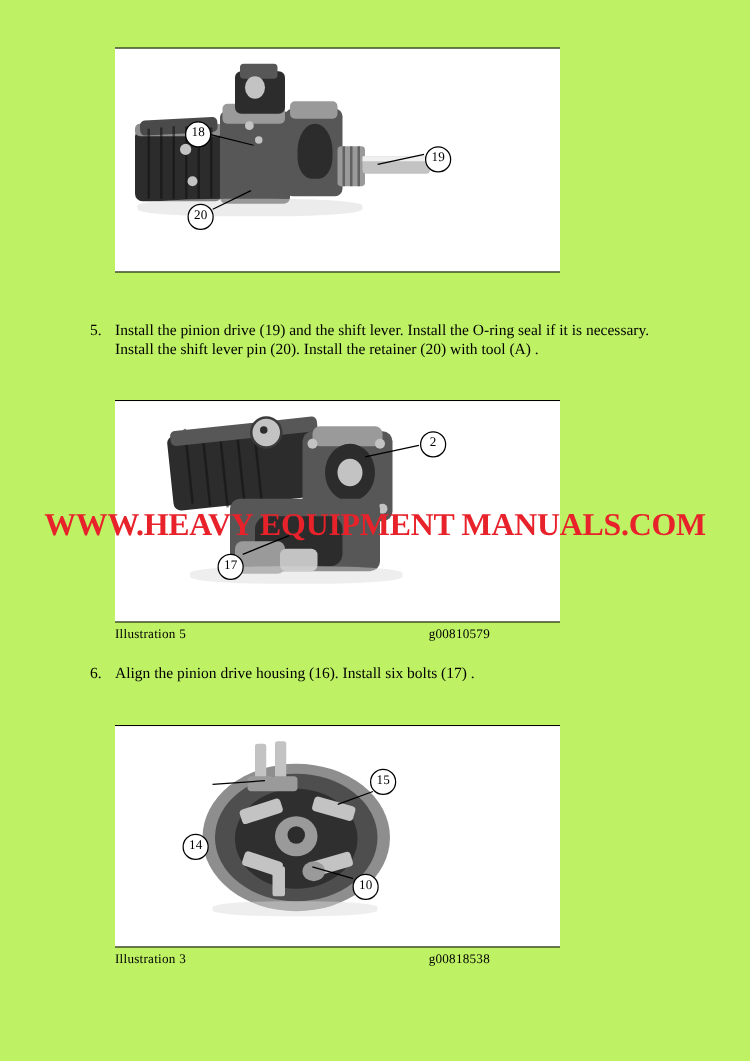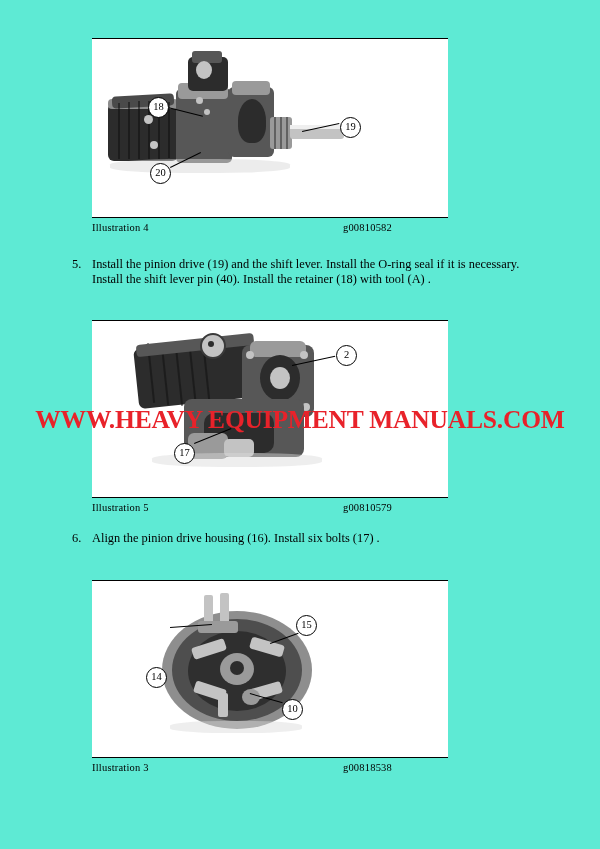--- a/index.html
+++ b/index.html
@@ -12,21 +12,21 @@
     height: 849px;
     position: relative;
     font-family: "Liberation Serif", serif;
     color: #000;
     overflow: hidden;
   }
   .page {
     position: relative;
     width: 600px;
     height: 849px;
-    background: #5eead4;
+    background: #bef264;
   }
 
   
   .figure {
     position: absolute;
     left: 92px;
     width: 356px;
   }
   .fig-rule {
     height: 1px;
@@ -180,29 +180,25 @@
         <div class="leader" style="left:76px; top:68px; width:36px; transform:rotate(14deg);"></div>
         <div class="leader" style="left:210px; top:92px; width:38px; transform:rotate(-12deg);"></div>
         <div class="leader" style="left:78px; top:128px; width:34px; transform:rotate(-26deg);"></div>
 
         <div class="callout" style="left:56px; top:58px;">18</div>
         <div class="callout" style="left:248px; top:78px;">19</div>
         <div class="callout" style="left:58px; top:124px;">20</div>
       </div>
     </div>
     <div class="fig-rule"></div>
-    <div class="fig-caption">
-      <span class="num">Illustration 4</span>
-      <span class="code">g00810582</span>
-    </div>
   </div>
 
   <div class="step" style="top:257px;">
     <div class="marker">5.</div>
-    <div class="text">Install the pinion drive (19) and the shift lever. Install the O-ring seal if it is necessary. Install the shift lever pin (40). Install the retainer (18) with tool (A) .</div>
+    <div class="text">Install the pinion drive (19) and the shift lever. Install the O-ring seal if it is necessary. Install the shift lever pin (20). Install the retainer (20) with tool (A) .</div>
   </div>
 
   <div class="figure" style="top:320px;">
     <div class="fig-rule"></div>
     <div class="fig-image" style="height:176px;">
       <div class="photo">
 
         <div class="blob dark" style="left:44px; top:22px; width:118px; height:60px; border-radius:6px; transform:rotate(-6deg);"></div>
         <div class="ridge" style="left:58px; top:22px; height:60px; transform:rotate(-6deg);"></div>
         <div class="ridge" style="left:72px; top:24px; height:60px; transform:rotate(-6deg);"></div>

